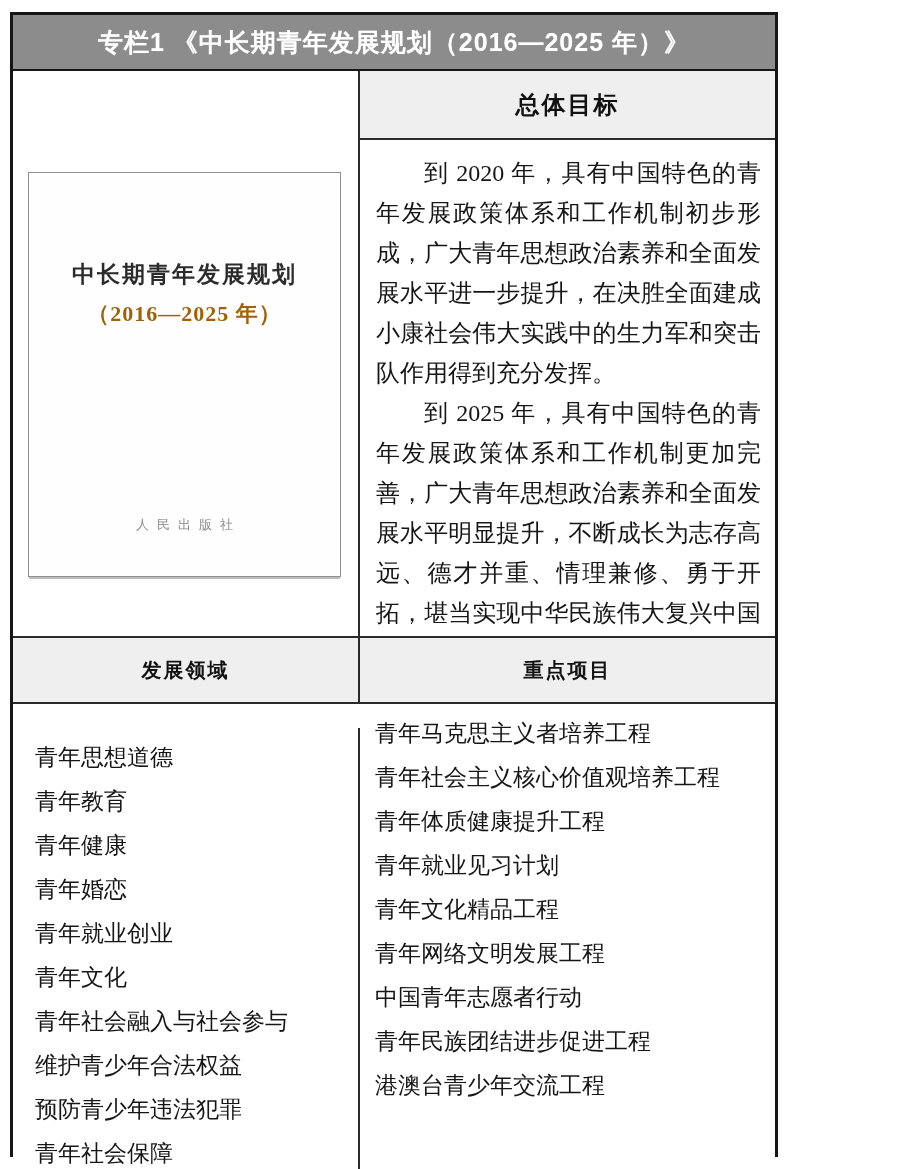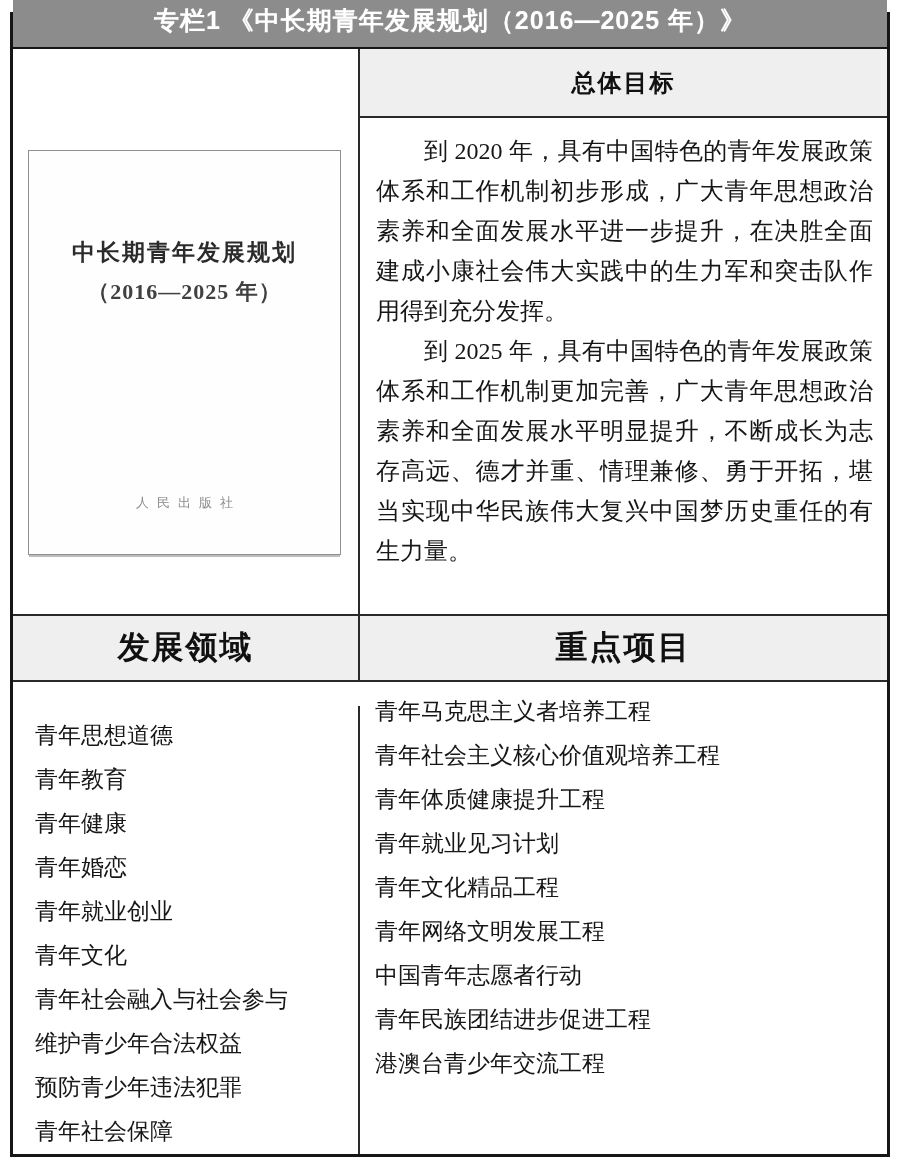--- a/index.html
+++ b/index.html
@@ -13,24 +13,24 @@
   html,body{background:#ffffff;}
   body{
     width:900px;height:1169px;
     position:relative;
     font-family:"Liberation Serif","DejaVu Serif",serif;
     color:var(--text);
     overflow:hidden;
   }
   .panel{
     position:absolute;left:10px;top:12px;
-    width:880px;height:1145px;
+    width:768px;height:1145px;
     border:3px solid var(--border-dark);
     background:#ffffff;
-    display:flex;flex-direction:column;justify-content:flex-end;
+    display:flex;flex-direction:column;
   }
   
   .title-bar{
     height:56px;flex:0 0 56px;
     background:var(--header-bg);
     border-bottom:2px solid var(--border-dark);
     display:flex;align-items:center;justify-content:center;
     font-family:"Liberation Sans","DejaVu Sans",sans-serif;
     font-weight:bold;font-size:25px;letter-spacing:1px;
     color:#ffffff;
@@ -58,21 +58,21 @@
     border:1px solid #8f8f8f;
     box-shadow:0 3px 0 -1px #bdbdbd;
   }
   .book-title-block{
     padding-top:86px;text-align:center;
   }
   .book-title{
     font-size:23px;font-weight:bold;letter-spacing:2px;color:#2b2b2b;
   }
   .book-subtitle{
-    margin-top:9px;font-size:22px;font-weight:bold;letter-spacing:1px;color:#404040;
+    margin-top:9px;font-size:22px;font-weight:bold;letter-spacing:1px;color:#a16207;
   }
   .book-publisher{
     position:absolute;bottom:42px;left:0;width:100%;
     text-align:center;font-size:13px;color:#8a8a8a;
     letter-spacing:8px;text-indent:8px;
   }
   .goal-header{
     height:69px;flex:0 0 69px;
     background:var(--band-bg);
     border-bottom:2px solid var(--line);
@@ -93,21 +93,21 @@
   .mid-row{
     flex:0 0 68px;height:68px;
     border-top:2px solid var(--line);
     border-bottom:2px solid var(--line);
     background:var(--band-bg);
     display:flex;
   }
   .mid-row .head{
     display:flex;align-items:center;justify-content:center;
     font-family:"Liberation Sans","DejaVu Sans",sans-serif;
-    font-weight:bold;font-size:32px;letter-spacing:2px;color:#111;
+    font-weight:bold;font-size:20px;letter-spacing:2px;color:#111;
   }
   .mid-row .head-left{width:347px;flex:0 0 347px;border-right:2px solid var(--line);}
   .mid-row .head-right{flex:1;border-radius:32px;}
   
   .bottom-row{
     flex:1;display:flex;background:#ffffff;
   }
   .list-left{
     width:347px;flex:0 0 347px;
     border-right:2px solid var(--line);

